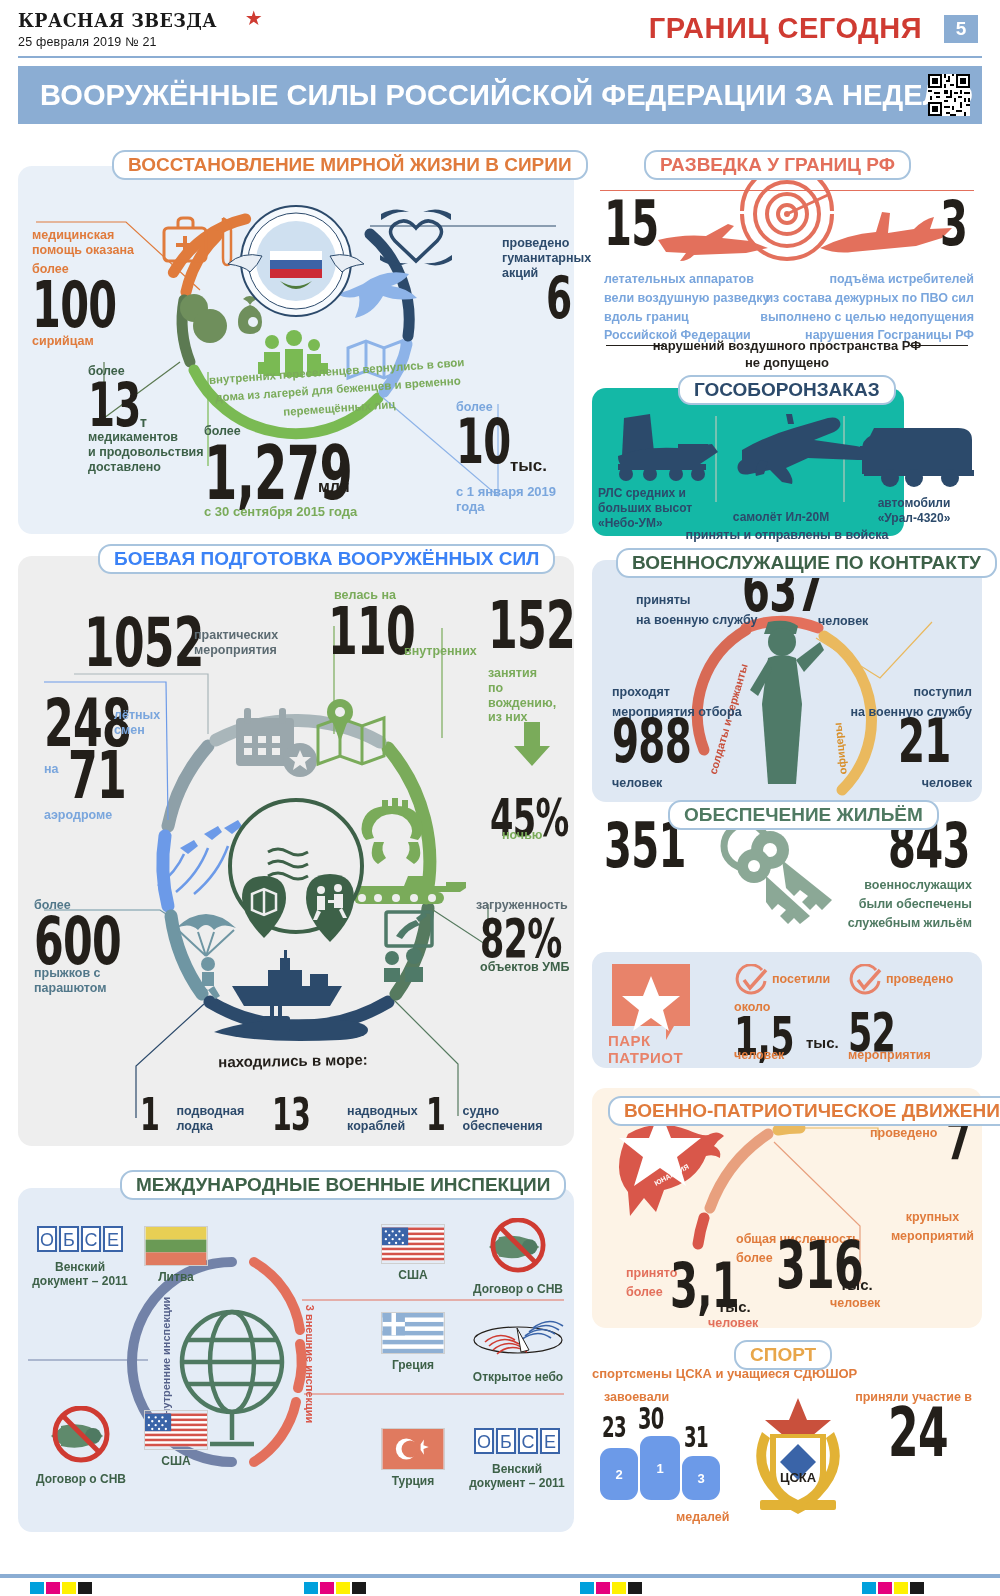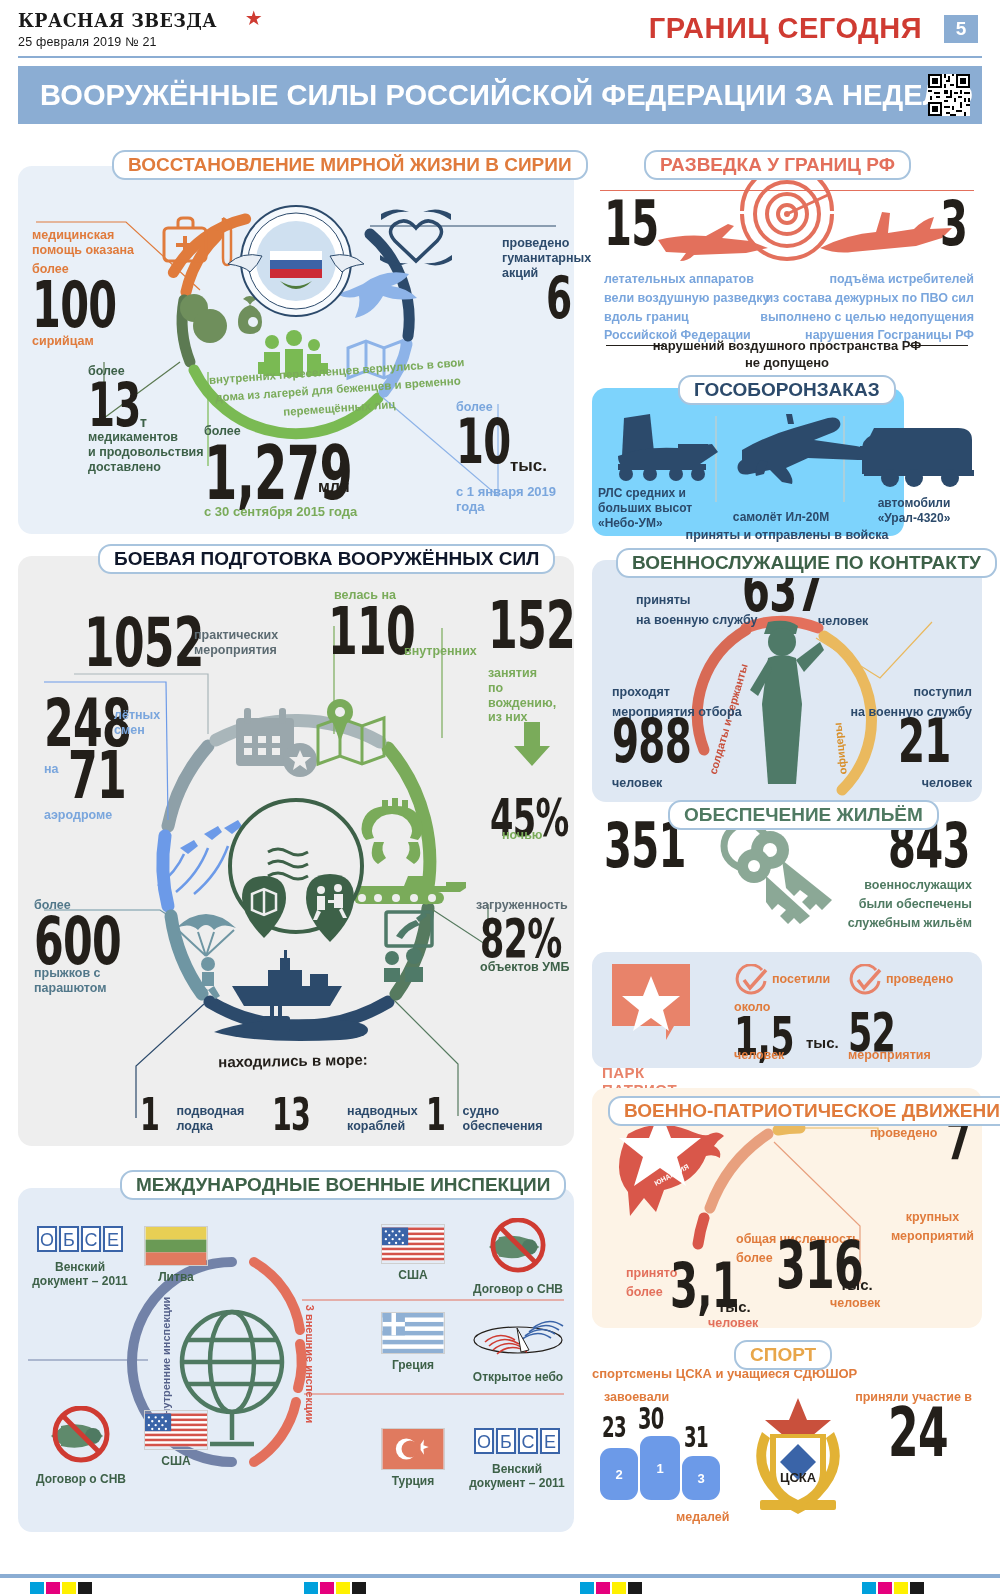--- a/index.html
+++ b/index.html
@@ -77,28 +77,28 @@
   .lbl-sm { font-size:11.5px; font-weight:bold; line-height:1.18; }
 
   .abs { position:absolute; }
 
   
   #recon { left:592px; top:166px; width:390px; height:212px; background:#ffffff;text-decoration:underline; }
   #recon-pill { left:644px; top:150px; }
   #recon-pill span { color:#e3705c; }
 
   
-  #gos { left:592px; top:388px; width:312px; height:148px; background:#7dd3fc;padding-left:16px; }
+  #gos { left:592px; top:388px; width:312px; height:148px; background:#14b8a6;padding-left:16px; }
   #gos-pill { left:678px; top:375px; }
   #gos-pill span { color:#2c4a6b; }
 
   
   #train { left:18px; top:556px; width:556px; height:590px; background:#eeeeee; }
   #train-pill { left:98px; top:544px; }
-  #train-pill span { color:#0f172a; }
+  #train-pill span { color:#3b82f6; }
 
   
   #contract { left:592px; top:560px; width:390px; height:242px; background:#dfe8f3; }
   #contract-pill { left:616px; top:548px; }
   #contract-pill span { color:#3d6148; }
 
   
   #housing { left:592px; top:812px; width:390px; height:118px; background:#ffffff; }
   #housing-pill { left:668px; top:800px; }
   #housing-pill span { color:#4f7a62; }
@@ -680,21 +680,21 @@
     <div class="abs lbl" style="right:10px; top:64px; white-space:pre-line; line-height:1.5; color:#4f7a62; text-align:right;">военнослужащих
 были обеспечены
 служебным жильём</div>
   </div>
 
   <div class="panel" id="patriot">
     <svg width="86" height="96" viewBox="0 0 86 96" style="position:absolute; left:16px; top:10px;">
       <path d="M 4 2 h 78 v 62 l -16 0 l -8 14 l 0 -14 l -54 0 z" fill="#e8836a"></path>
       <path d="M 43 14 l 8 20 l 21 0 l -17 14 l 6 21 l -18 -13 l -18 13 l 6 -21 l -17 -14 l 21 0 z" fill="#ffffff"></path>
     </svg>
-    <div class="abs" style="left:10px; top:80px;margin-top:32px;">
+    <div class="abs" style="left:16px; top:80px;">
       <div style="color:#e8836a; font-weight:bold; font-size:15px; letter-spacing:0.5px;">ПАРК</div>
       <div style="color:#e8836a; font-weight:bold; font-size:15px; letter-spacing:0.5px;">ПАТРИОТ</div>
     </div>
 
     <svg width="34" height="34" viewBox="0 0 34 34" style="position:absolute; left:142px; top:12px;">
       <path d="M 28 6 A 14 14 0 1 0 31 17" fill="none" stroke="#e8836a" stroke-width="3"></path>
       <path d="M 10 16 l 6 8 l 16 -18" fill="none" stroke="#e8836a" stroke-width="3.5"></path>
     </svg>
     <div class="abs lbl t-orange" style="left:180px; top:20px;">посетили</div>
     <div class="abs lbl t-orange" style="left:142px; top:48px;">около</div>

